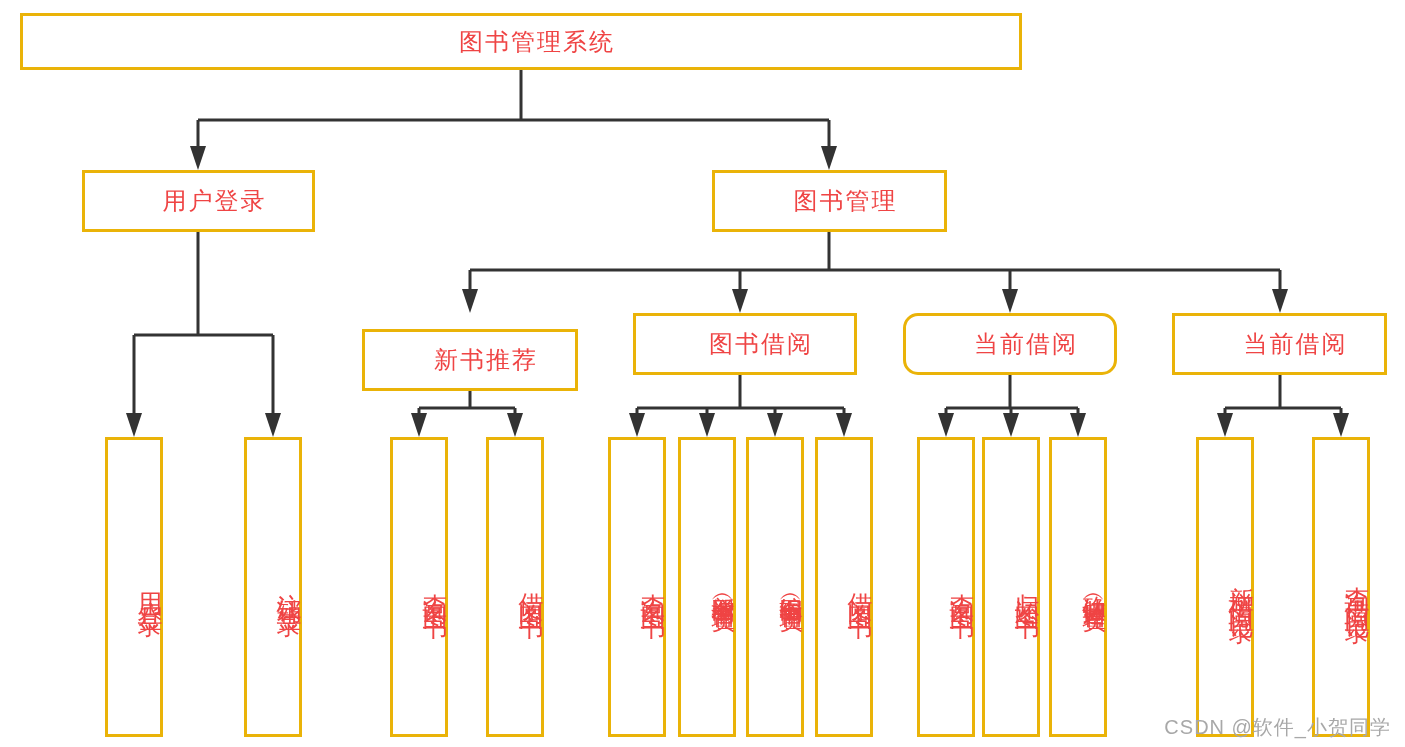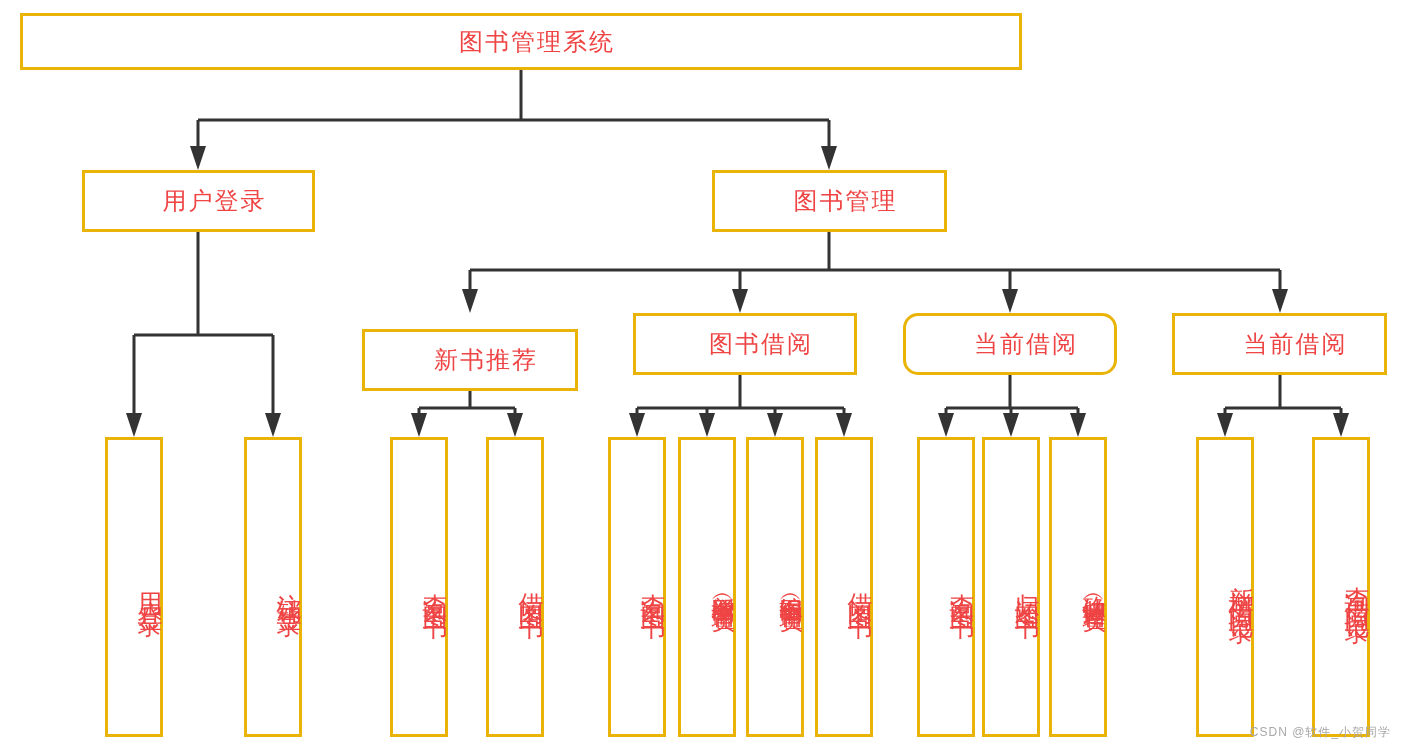--- a/index.html
+++ b/index.html
@@ -46,21 +46,21 @@
     letter-spacing: 7px;
   }
   .box.v.tight .lbl {
     font-size: 23px;
     letter-spacing: 2px;
   }
   .watermark {
     position: absolute;
     right: 14px;
     bottom: 6px;
-    font-size: 12px;
+    font-size: 20px;
     color: #a8a8a8;
     z-index: 5;
     white-space: nowrap;
     letter-spacing: 1px;
   }
 </style>
 </head>
 <body>
 
 <div class="canvas">

